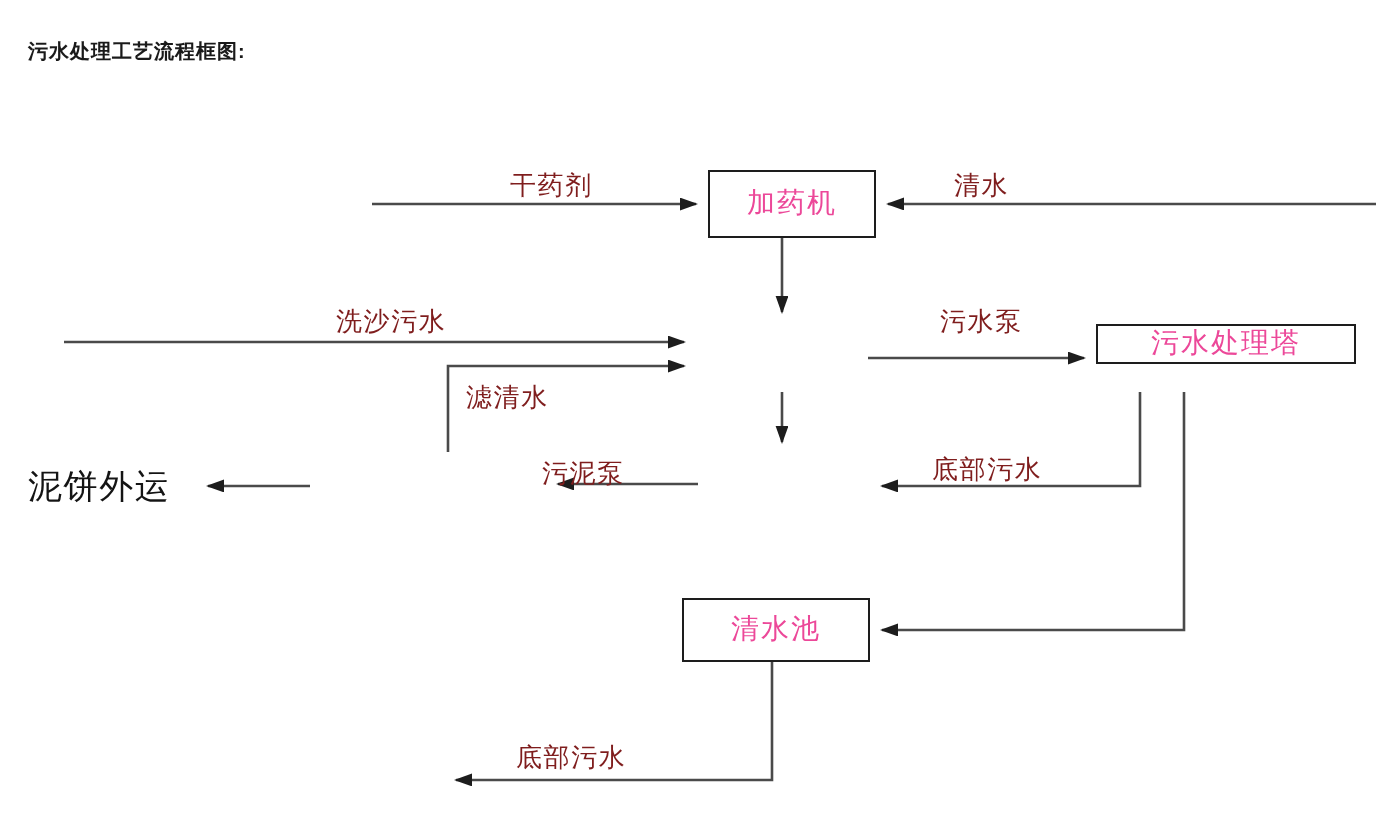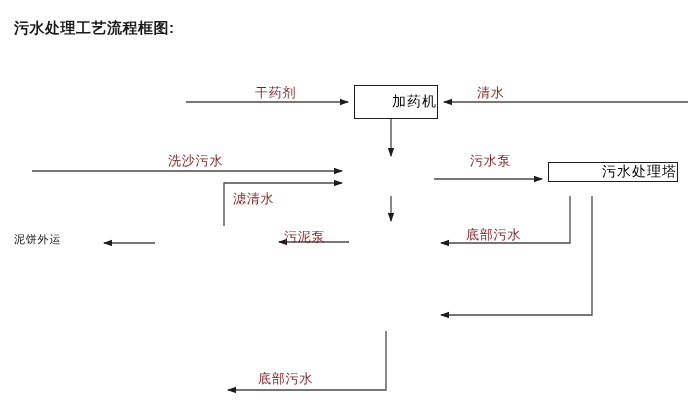--- a/index.html
+++ b/index.html
@@ -14,57 +14,57 @@
     position: relative;
     width: 700px;
     height: 420px;
     background: #ffffff;
     overflow: hidden;
   }
   #title {
     position: absolute;
     left: 14px;
     top: 19px;
-    font-size: 15px;
+    font-size: 10px;
     font-weight: bold;
     color: #1a1a1a;
     letter-spacing: 0.5px;
     white-space: nowrap;
   }
   .flow-svg {
     position: absolute;
     left: 0;
     top: 0;
     width: 700px;
     height: 420px;
   }
   .node {
     position: absolute;
     box-sizing: border-box;
     border: 1.4px solid #1d1d1d;
     background: #ffffff;
     display: flex;
     align-items: center;
-    justify-content: flex-end;
+    justify-content: center;
     font-size: 14px;
-    color: #000000;
+    color: #ec4899;
     white-space: nowrap;
     letter-spacing: 1px;
   }
   .edge-label {
     position: absolute;
     font-size: 13px;
     color: #7f1d1d;
     white-space: nowrap;
     letter-spacing: 0.8px;
     background: transparent;
   }
   .terminal-label {
     position: absolute;
-    font-size: 11px;
+    font-size: 17px;
     color: #141414;
     white-space: nowrap;
     letter-spacing: 0.8px;
   }
 </style>
 </head>
 <body>
 
 <div id="canvas">
 
@@ -108,32 +108,35 @@
     <span>加药机</span>
   </div>
 
 
   <div class="node" style="left:548px; top:162px; width:130px; height:20px;">
     <span>污水处理塔</span>
   </div>
 
 
 
+  <div class="node" style="left:341px; top:299px; width:94px; height:32px;">
+    <span>清水池</span>
+  </div>
 
   <div class="edge-label" style="left:255px; top:84px;">干药剂</div>
 
   <div class="edge-label" style="left:477px; top:84px;">清水</div>
 
   <div class="edge-label" style="left:168px; top:152px;">洗沙污水</div>
 
   <div class="edge-label" style="left:233px; top:190px;">滤清水</div>
 
   <div class="edge-label" style="left:458px; top:152px;margin-left:12px;">污水泵</div>
 
-  <div class="edge-label" style="left:284px; top:228px;">污泥泵</div>
+  <div class="edge-label" style="left:271px; top:228px;">污泥泵</div>
 
   <div class="edge-label" style="left:466px; top:226px;text-align:right;">底部污水</div>
 
   <div class="edge-label" style="left:258px; top:370px;">底部污水</div>
 
   <div class="terminal-label" style="left:14px; top:232px;">泥饼外运</div>
 
 </div>
 
 </body></html>

